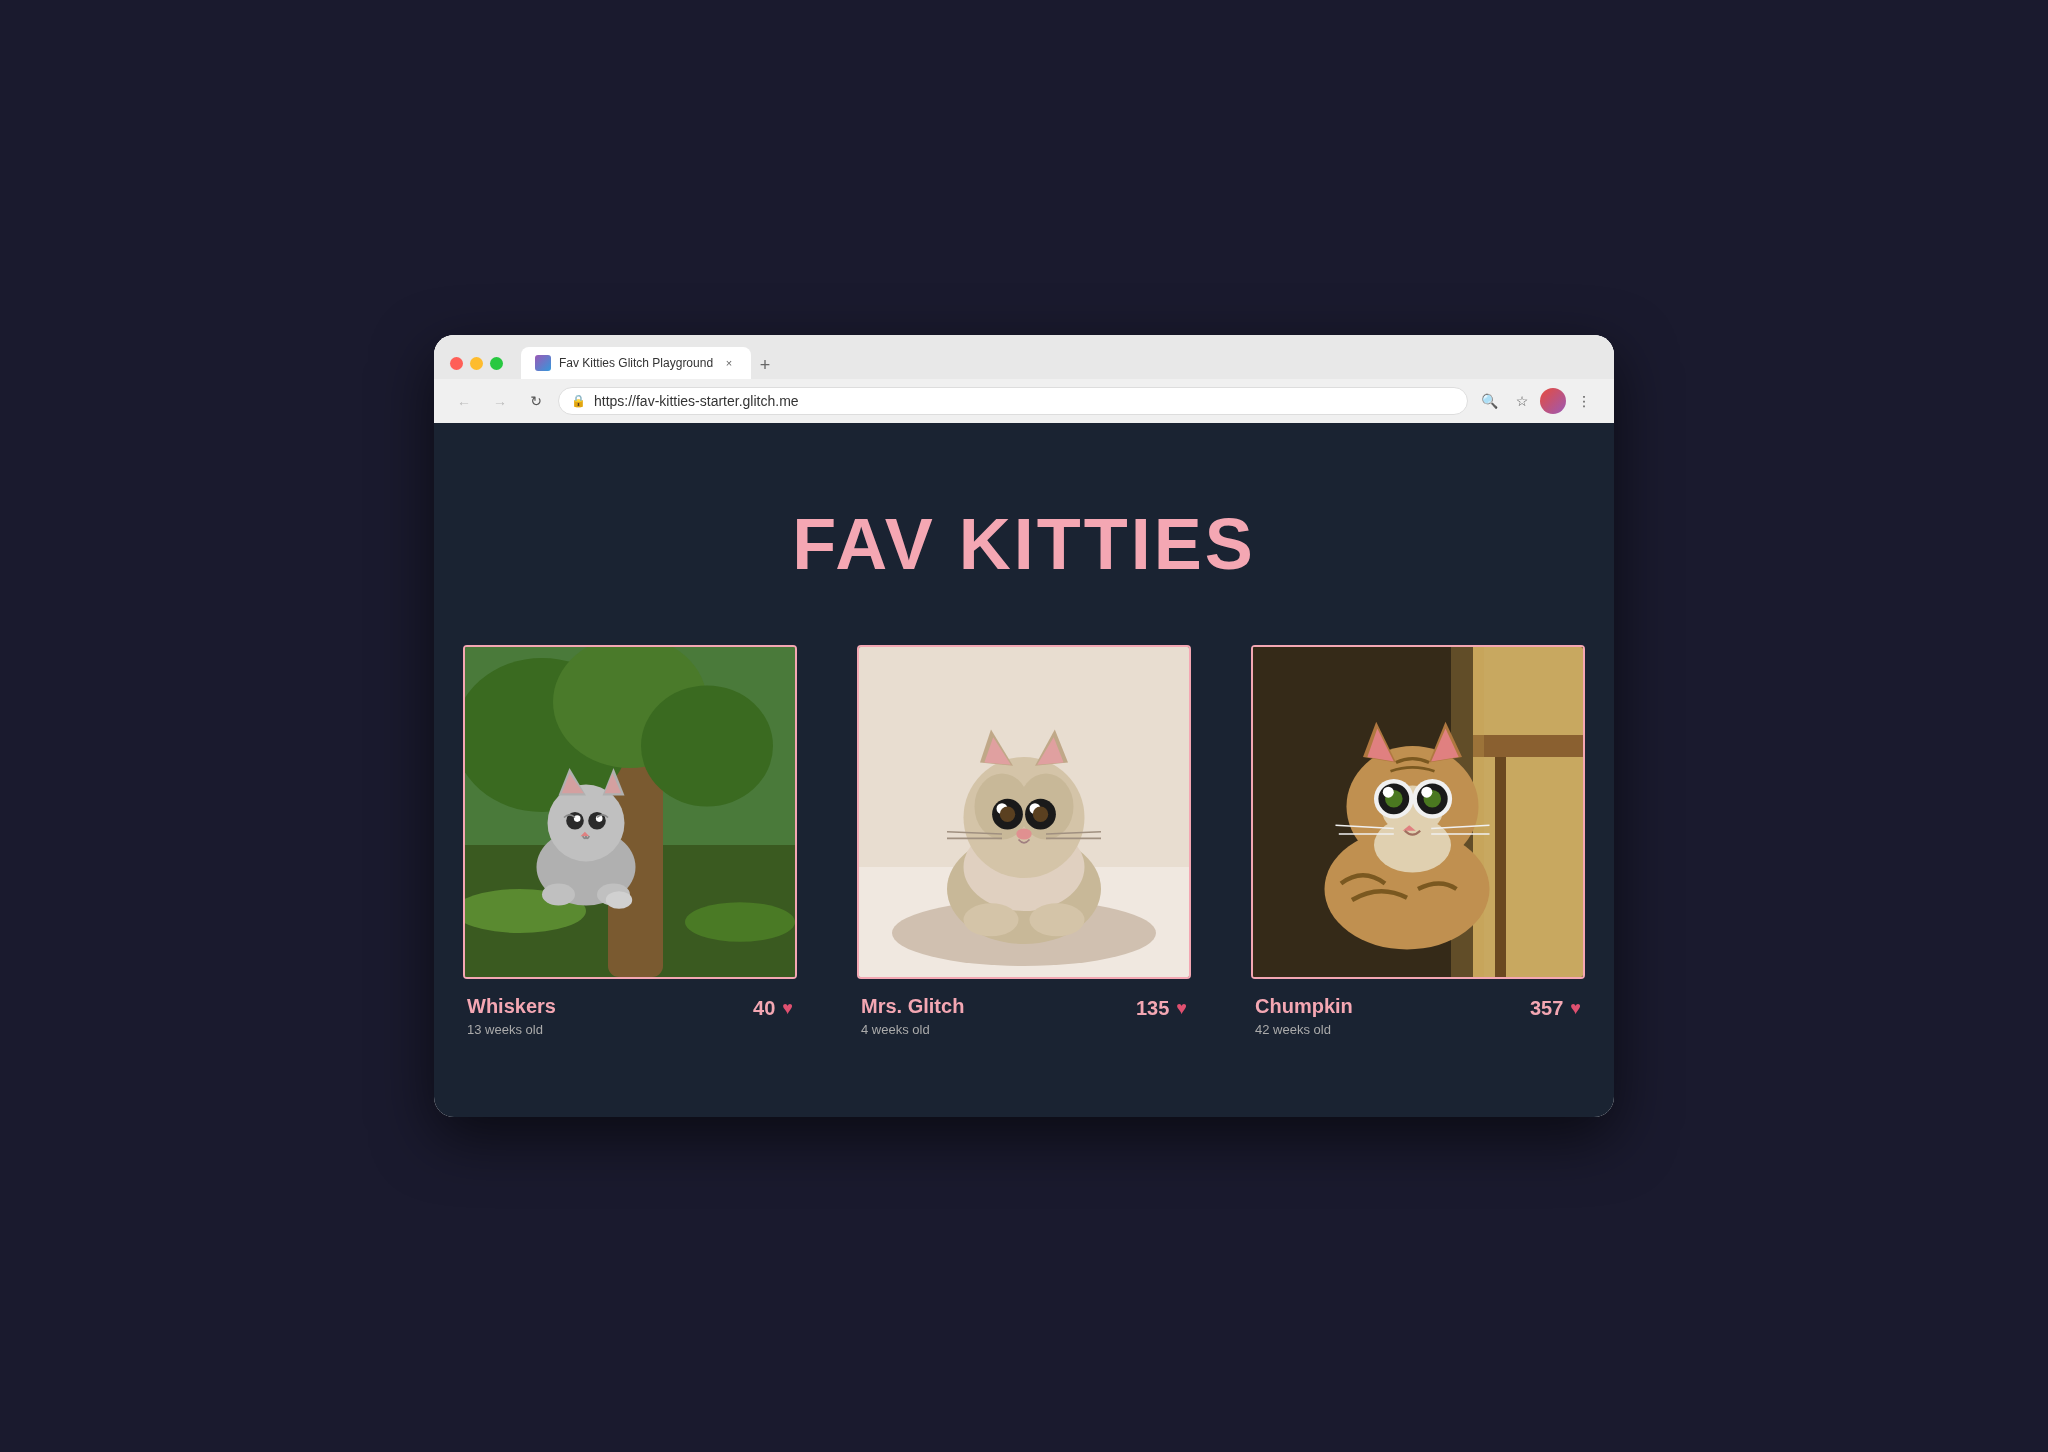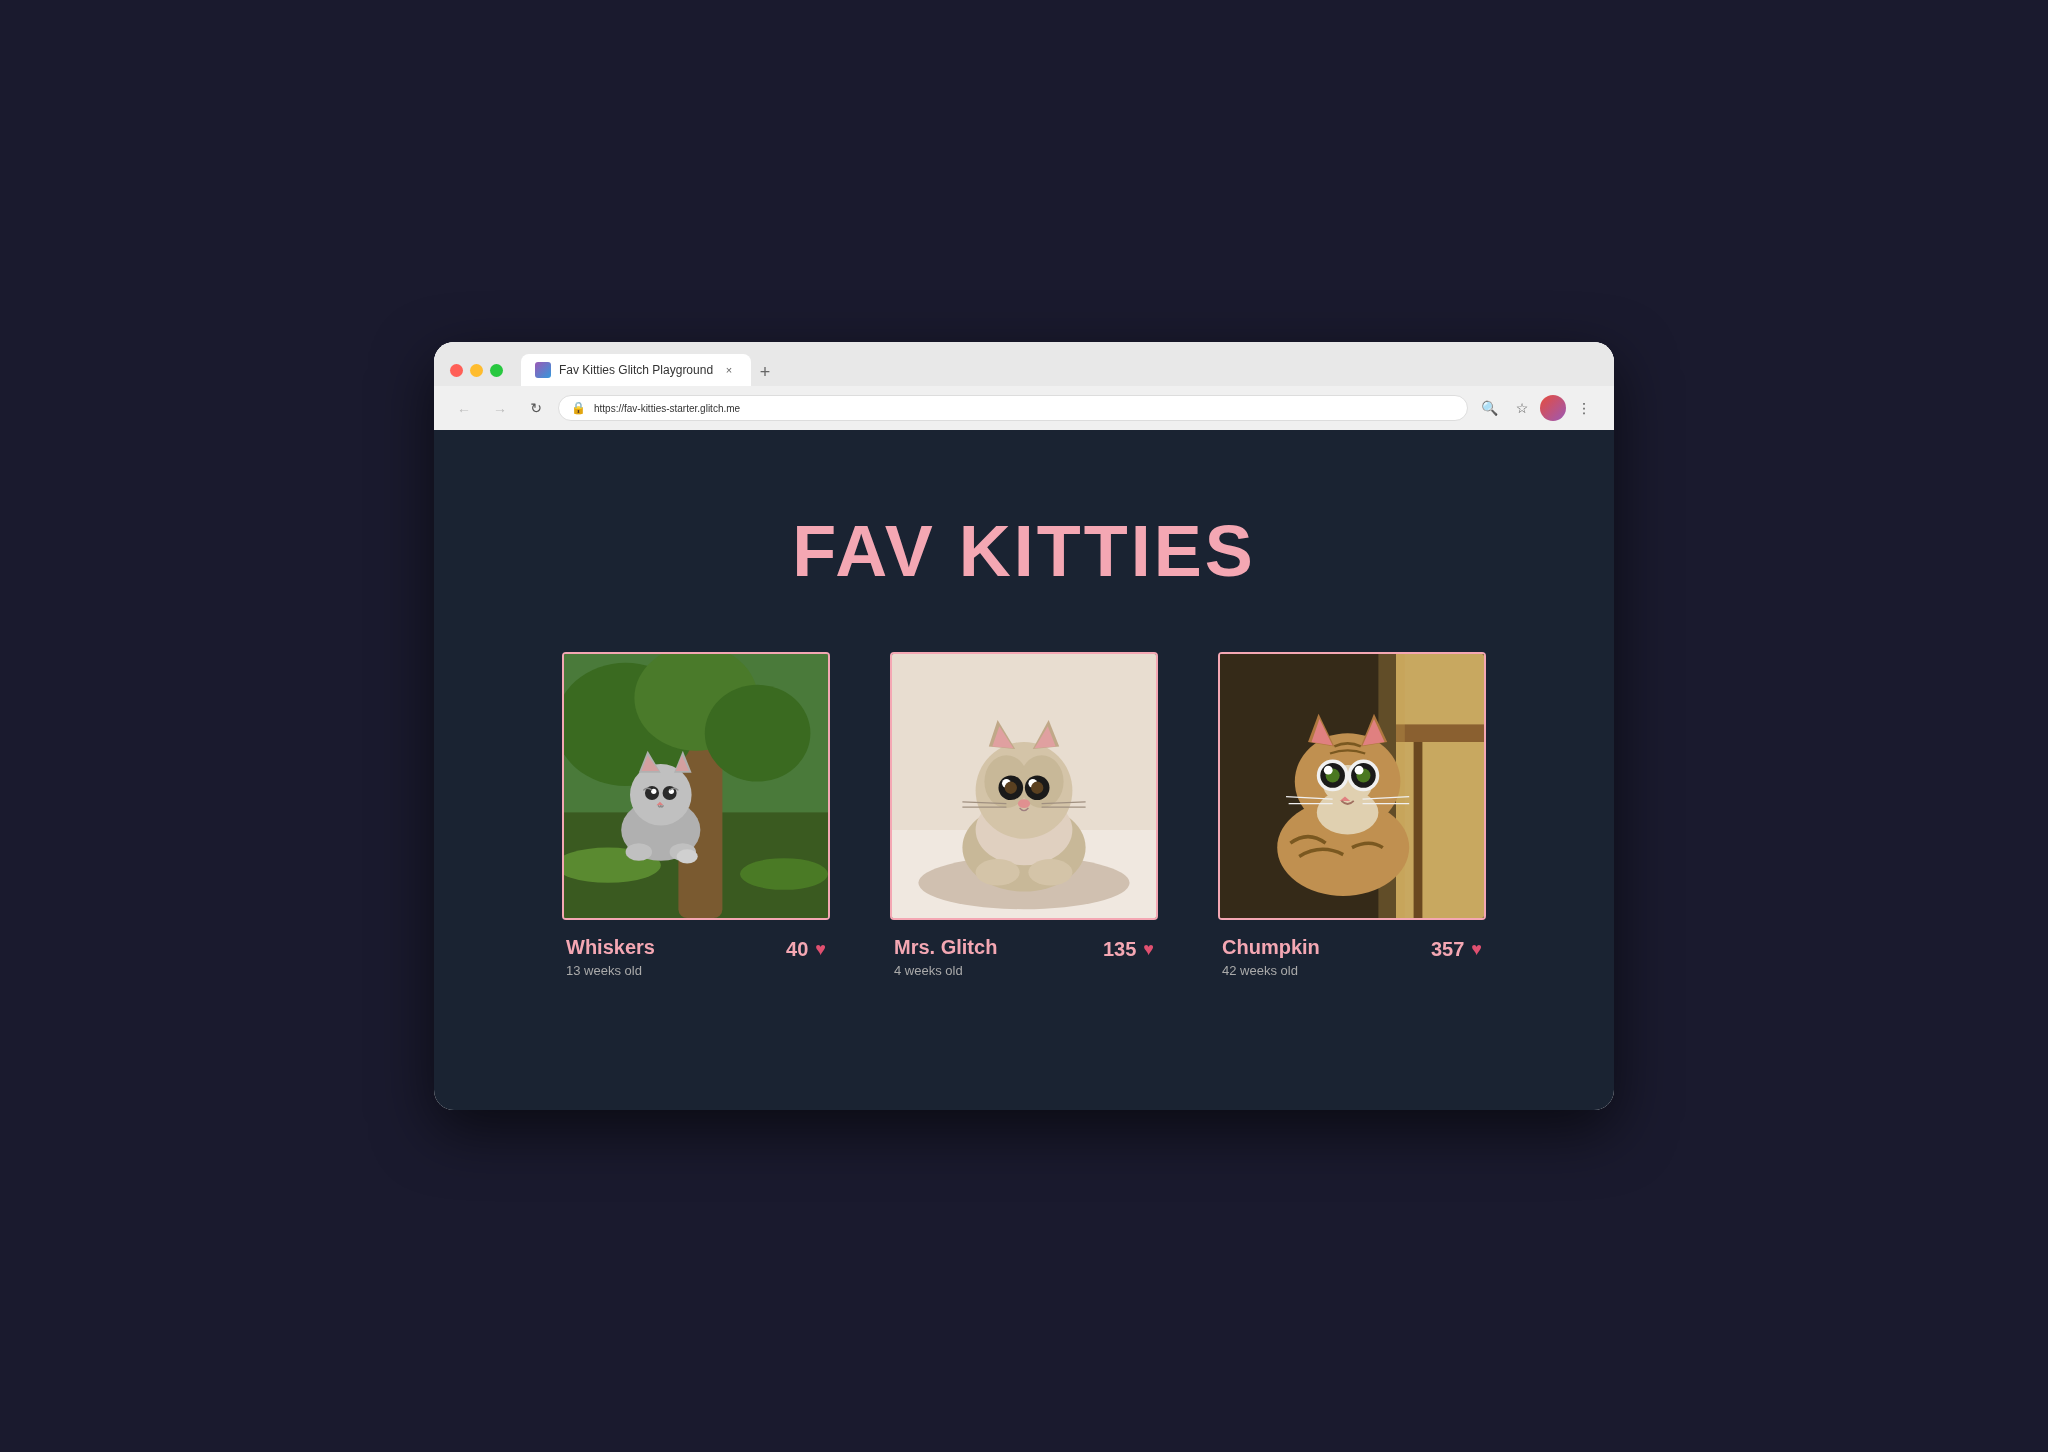--- a/index.html
+++ b/index.html
@@ -146,21 +146,21 @@
       gap: 8px;
       border: 1px solid #ddd;
     }
 
     .lock-icon {
       font-size: 12px;
       color: #333;
     }
 
     .address-text {
-      font-size: 10px;
+      font-size: 14px;
       color: #333;
       flex: 1;
     }
 
     .nav-actions {
       display: flex;
       gap: 4px;
       align-items: center;
     }
 
@@ -208,21 +208,21 @@
       display: flex;
       gap: 60px;
       justify-content: center;
       align-items: flex-start;
     }
 
     .kitty-card {
       display: flex;
       flex-direction: column;
       align-items: flex-start;
-      width: 268px;
+      width: 334px;
     }
 
     .kitty-image-wrapper {
       width: 100%;
       aspect-ratio: 1;
       border: 2px solid #f4a7b3;
       border-radius: 4px;
       overflow: hidden;
       margin-bottom: 16px;
     }

